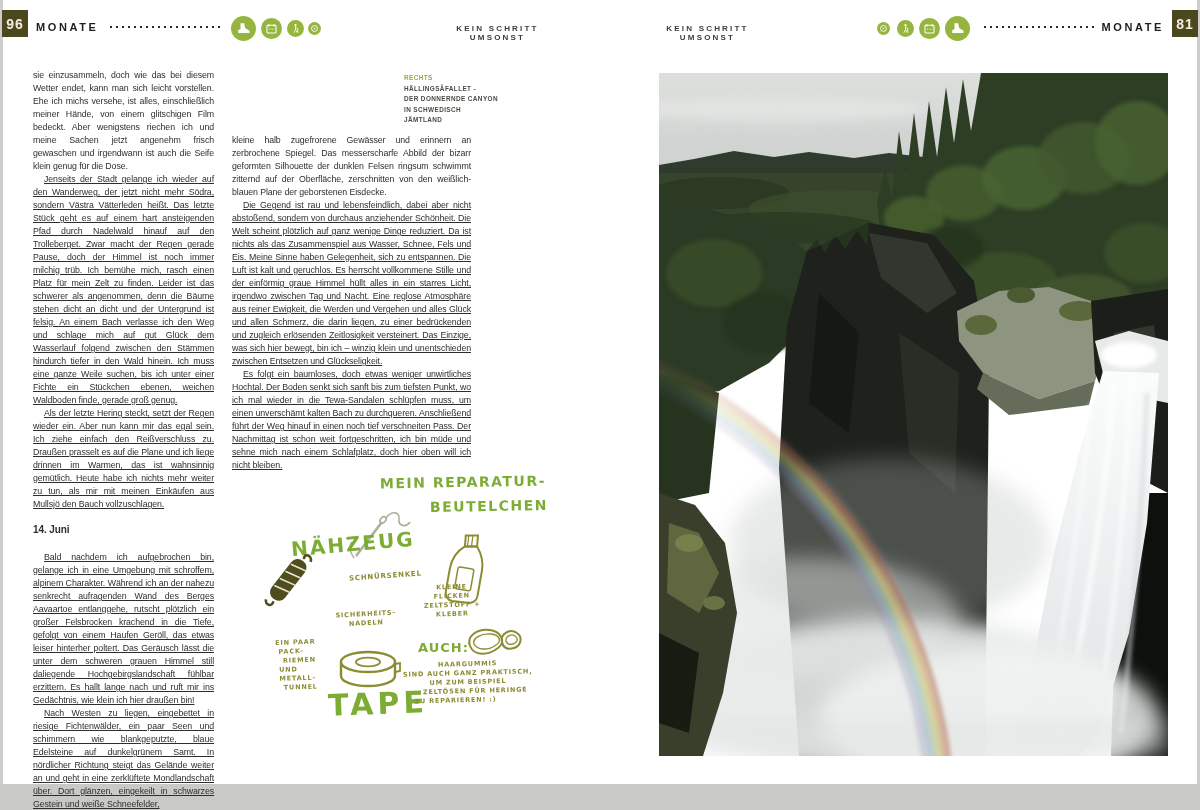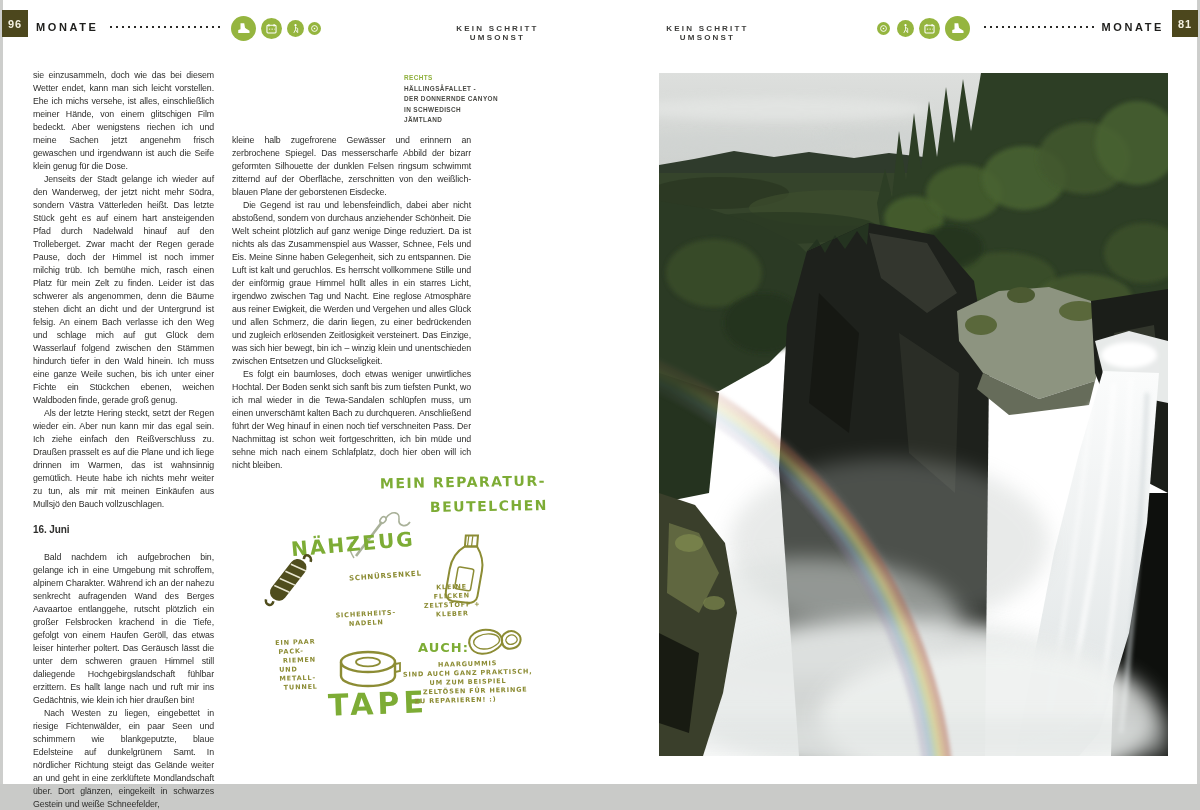--- a/index.html
+++ b/index.html
@@ -6,32 +6,32 @@
   body{
     width:1200px;height:810px;position:relative;overflow:hidden;
     background:#ffffff;font-family:"Liberation Sans",sans-serif;color:#2e2e2c;
   }
   .band-bottom{position:absolute;left:0;right:0;bottom:0;height:26px;background:#c9cac8;}
   .edge{position:absolute;top:0;bottom:26px;width:3px;background:#cdcecc;}
   .edge.left{left:0}.edge.right{right:0}
 
   
   .pageno{position:absolute;width:26px;height:27px;background:#4c471d;color:#f2efdf;
-    font-size:11px;font-weight:bold;letter-spacing:1px;display:flex;align-items:center;justify-content:center;}
+    font-size:14px;font-weight:bold;letter-spacing:1px;display:flex;align-items:center;justify-content:center;}
   .sect{position:absolute;top:21px;font-size:11px;font-weight:bold;letter-spacing:2.6px;color:#1e1e1c;}
   .dots{position:absolute;top:26px;height:2px;
     background-image:repeating-linear-gradient(90deg,#2a2a28 0 2px,transparent 2px 6px);}
   .runhead{position:absolute;top:24px;font-size:8px;font-weight:bold;letter-spacing:2.2px;color:#3c3c3a;text-align:center;}
   .hicon{position:absolute;border-radius:50%;background:#95b53f;display:flex;align-items:center;justify-content:center;}
 
   
   .textcol{position:absolute;font-size:8.8px;line-height:13px;letter-spacing:-0.1px;
     text-align:justify;color:#2e2e2c;}
   .textcol p{margin:0;}
-  .textcol p.ind{text-indent:11px;}
+  .textcol p.ind{text-indent:11px;text-decoration:underline;}
   .jhead{font-size:10px;font-weight:bold;margin:12px 0 15px;}
 
   
   .caption{position:absolute;left:404px;top:73px;width:96px;font-size:6.4px;font-weight:bold;
     letter-spacing:0.4px;line-height:10.5px;color:#4a4a45;}
   .caption .green{color:#8fb03c;}
 
   
   .hw{position:absolute;font-family:"DejaVu Sans",sans-serif;font-weight:bold;white-space:nowrap;}
   .hw-green{color:#7dac35;}
@@ -112,21 +112,21 @@
 </div>
 
 <div class="dots" style="left:984px;width:112px;"></div>
 <div class="sect" style="left:1100px;width:64px;text-align:right;">MONATE</div>
 <div class="pageno" style="left:1172px;top:10px;">81</div>
 
 <div class="textcol" style="left:33px;top:69px;width:181px;">
   <p>sie einzusammeln, doch wie das bei diesem Wetter endet, kann man sich leicht vorstellen. Ehe ich michs versehe, ist alles, einschließlich meiner Hände, von einem glitschigen Film bedeckt. Aber wenigstens riechen ich und meine Sachen jetzt angenehm frisch gewaschen und irgendwann ist auch die Seife klein genug für die Dose.</p>
   <p class="ind">Jenseits der Stadt gelange ich wieder auf den Wanderweg, der jetzt nicht mehr Södra, sondern Västra Vätterleden heißt. Das letzte Stück geht es auf einem hart ansteigenden Pfad durch Nadelwald hinauf auf den Trolleberget. Zwar macht der Regen gerade Pause, doch der Himmel ist noch immer milchig trüb. Ich bemühe mich, rasch einen Platz für mein Zelt zu finden. Leider ist das schwerer als angenommen, denn die Bäume stehen dicht an dicht und der Untergrund ist felsig. An einem Bach verlasse ich den Weg und schlage mich auf gut Glück dem Wasserlauf folgend zwischen den Stämmen hindurch tiefer in den Wald hinein. Ich muss eine ganze Weile suchen, bis ich unter einer Fichte ein Stückchen ebenen, weichen Waldboden finde, gerade groß genug.</p>
   <p class="ind">Als der letzte Hering steckt, setzt der Regen wieder ein. Aber nun kann mir das egal sein. Ich ziehe einfach den Reißverschluss zu. Draußen prasselt es auf die Plane und ich liege drinnen im Warmen, das ist wahnsinnig gemütlich. Heute habe ich nichts mehr weiter zu tun, als mir mit meinen Einkäufen aus Mullsjö den Bauch vollzuschlagen.</p>
-  <div class="jhead">16. Juni</div>
+  <div class="jhead">14. Juni</div>
   <p class="ind">Bald nachdem ich aufgebrochen bin, gelange ich in eine Umgebung mit schroffem, alpinem Charakter. Während ich an der nahezu senkrecht aufragenden Wand des Berges Aavaartoe entlanggehe, rutscht plötzlich ein großer Felsbrocken krachend in die Tiefe, gefolgt von einem Haufen Geröll, das etwas leiser hinterher poltert. Das Geräusch lässt die unter dem schweren grauen Himmel still daliegende Hochgebirgslandschaft fühlbar erzittern. Es hallt lange nach und ruft mir ins Gedächtnis, wie klein ich hier draußen bin!</p>
   <p class="ind">Nach Westen zu liegen, eingebettet in riesige Fichtenwälder, ein paar Seen und schimmern wie blankgeputzte, blaue Edelsteine auf dunkelgrünem Samt. In nördlicher Richtung steigt das Gelände weiter an und geht in eine zerklüftete Mondlandschaft über. Dort glänzen, eingekeilt in schwarzes Gestein und weiße Schneefelder,</p>
 </div>
 
 <div class="textcol" style="left:232px;top:134px;width:239px;">
   <p>kleine halb zugefrorene Gewässer und erinnern an zerbrochene Spiegel. Das messerscharfe Abbild der bizarr geformten Silhouette der dunklen Felsen ringsum schwimmt zitternd auf der Oberfläche, zerschnitten von den weißlich-blauen Plane der geborstenen Eisdecke.</p>
   <p class="ind">Die Gegend ist rau und lebensfeindlich, dabei aber nicht abstoßend, sondern von durchaus anziehender Schönheit. Die Welt scheint plötzlich auf ganz wenige Dinge reduziert. Da ist nichts als das Zusammenspiel aus Wasser, Schnee, Fels und Eis. Meine Sinne haben Gelegenheit, sich zu entspannen. Die Luft ist kalt und geruchlos. Es herrscht vollkommene Stille und der einförmig graue Himmel hüllt alles in ein starres Licht, irgendwo zwischen Tag und Nacht. Eine reglose Atmosphäre aus reiner Ewigkeit, die Werden und Vergehen und alles Glück und allen Schmerz, die darin liegen, zu einer bedrückenden und zugleich erlösenden Zeitlosigkeit versteinert. Das Einzige, was sich hier bewegt, bin ich – winzig klein und unentschieden zwischen Entsetzen und Glückseligkeit.</p>
   <p class="ind">Es folgt ein baumloses, doch etwas weniger unwirtliches Hochtal. Der Boden senkt sich sanft bis zum tiefsten Punkt, wo ich mal wieder in die Tewa-Sandalen schlüpfen muss, um einen unverschämt kalten Bach zu durchqueren. Anschließend führt der Weg hinauf in einen noch tief verschneiten Pass. Der Nachmittag ist schon weit fortgeschritten, ich bin müde und sehne mich nach einem Schlafplatz, doch hier oben will ich nicht bleiben.</p>
 </div>
 

